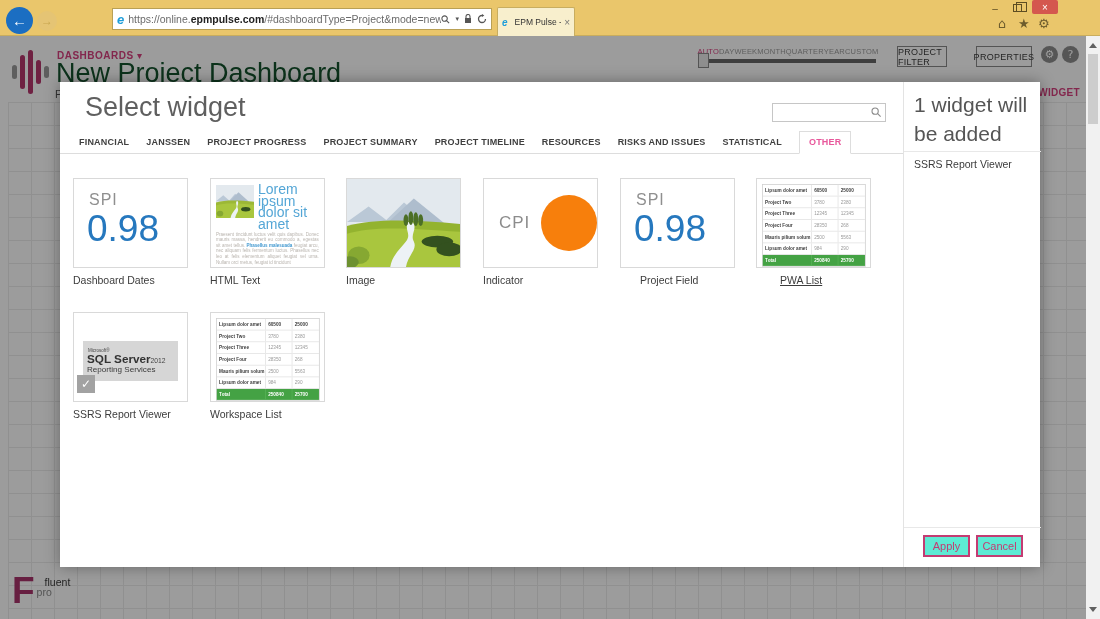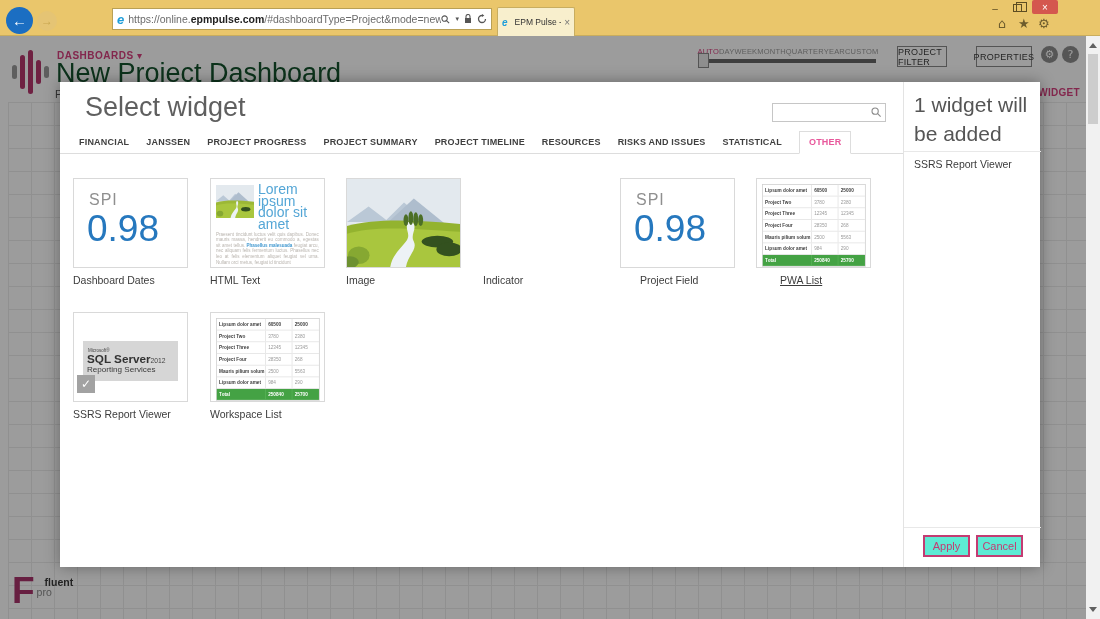--- a/index.html
+++ b/index.html
@@ -40,21 +40,21 @@
   .ranges { position:absolute; left:698px; top:11px; width:180px; display:flex; justify-content:center; font-size:7.5px; color:#9a9a9a; letter-spacing:.2px; }
   .ranges .active { color:#d6417f; }
   .slider-track { position:absolute; left:700px; top:23px; width:176px; height:4px; background:#676767; }
   .slider-handle { position:absolute; left:698px; top:17px; width:11px; height:15px; background:#e8e8e8; border:1px solid #8a8a8a; }
   .hdr-btn { position:absolute; top:10px; height:21px; border:1px solid #8a8a8a; background:#fff; color:#3c3c3c; font-size:9px; letter-spacing:.3px; display:flex; align-items:center; justify-content:center; }
   .circle-ico { position:absolute; top:10px; width:17px; height:17px; border-radius:50%; background:#8d8d8d; color:#fff; display:flex; align-items:center; justify-content:center; font-size:11px; font-family:"DejaVu Sans",sans-serif; }
   .add-widget { position:absolute; left:930px; top:51px; width:150px; text-align:right; font-size:10px; font-weight:bold; letter-spacing:.3px; color:#d6417f; }
   .fp-logo { position:absolute; left:12px; top:538px; display:flex; align-items:flex-start; gap:2px; }
   .fp-f { color:#a8336b; font-weight:bold; font-size:37px; line-height:33px; }
   .fp-words { padding-top:3px; font-size:10.5px; line-height:10px; }
-  .fp-bold { color:#3a3a3a; font-weight:bold;padding-left:8px; }
+  .fp-bold { color:#3a3a3a; font-weight:normal;padding-left:8px; }
   .fp-light { color:#8a8a8a; }
 
   .dim { position:absolute; inset:0; background:rgba(0,0,0,.39); z-index:5; }
 
   
   .modal { position:absolute; left:60px; top:46px; width:980px; height:485px; background:#fff; z-index:10; box-shadow:0 0 14px rgba(0,0,0,.35); }
   .modal-title { position:absolute; left:25px; top:10px; font-size:27px; font-weight:300; color:#5f5f5f; }
   .search-box { position:absolute; left:712px; top:21px; width:114px; height:19px; border:1px solid #c6c6c6; display:flex; align-items:center; }
   .search-box input { flex:1; border:none; outline:none; font-size:10px; padding:0 3px; min-width:0; }
   .tabs { position:absolute; left:0; top:49px; width:843px; height:23px; border-bottom:1px solid #ddd; display:flex; align-items:flex-end; gap:17px; padding-left:19px; }
@@ -265,20 +265,24 @@
         <ellipse cx="70" cy="41" rx="2.5" ry="7" fill="#4c6f26"></ellipse>
           <ellipse cx="75" cy="42" rx="2.5" ry="6" fill="#4c6f26"></ellipse>
         <ellipse cx="92" cy="64" rx="16" ry="6" fill="#33511f"></ellipse>
           <ellipse cx="104" cy="72" rx="13" ry="7" fill="#33511f"></ellipse>
         <ellipse cx="12" cy="78" rx="11" ry="9" fill="#86a832"></ellipse>
           <ellipse cx="3" cy="85" rx="9" ry="6" fill="#6d9130"></ellipse>
       </svg>
     </div>
     <div class="card-label" style="left:286px;top:192px;">Image</div>
 
+    <div class="card ind-card" style="left:423px;top:96px;">
+      <span class="ind-label">CPI</span>
+      <span class="ind-dot"></span>
+    </div>
     <div class="card-label" style="left:423px;top:192px;">Indicator</div>
 
     <div class="card" style="left:560px;top:96px;">
       <div class="spi-metric">SPI</div>
       <div class="spi-value">0.98</div>
     </div>
     <div class="card-label" style="left:580px;top:192px;">Project Field</div>
 
     <div class="card table-card" style="left:696px;top:96px;">
       <div class="mini-table">

